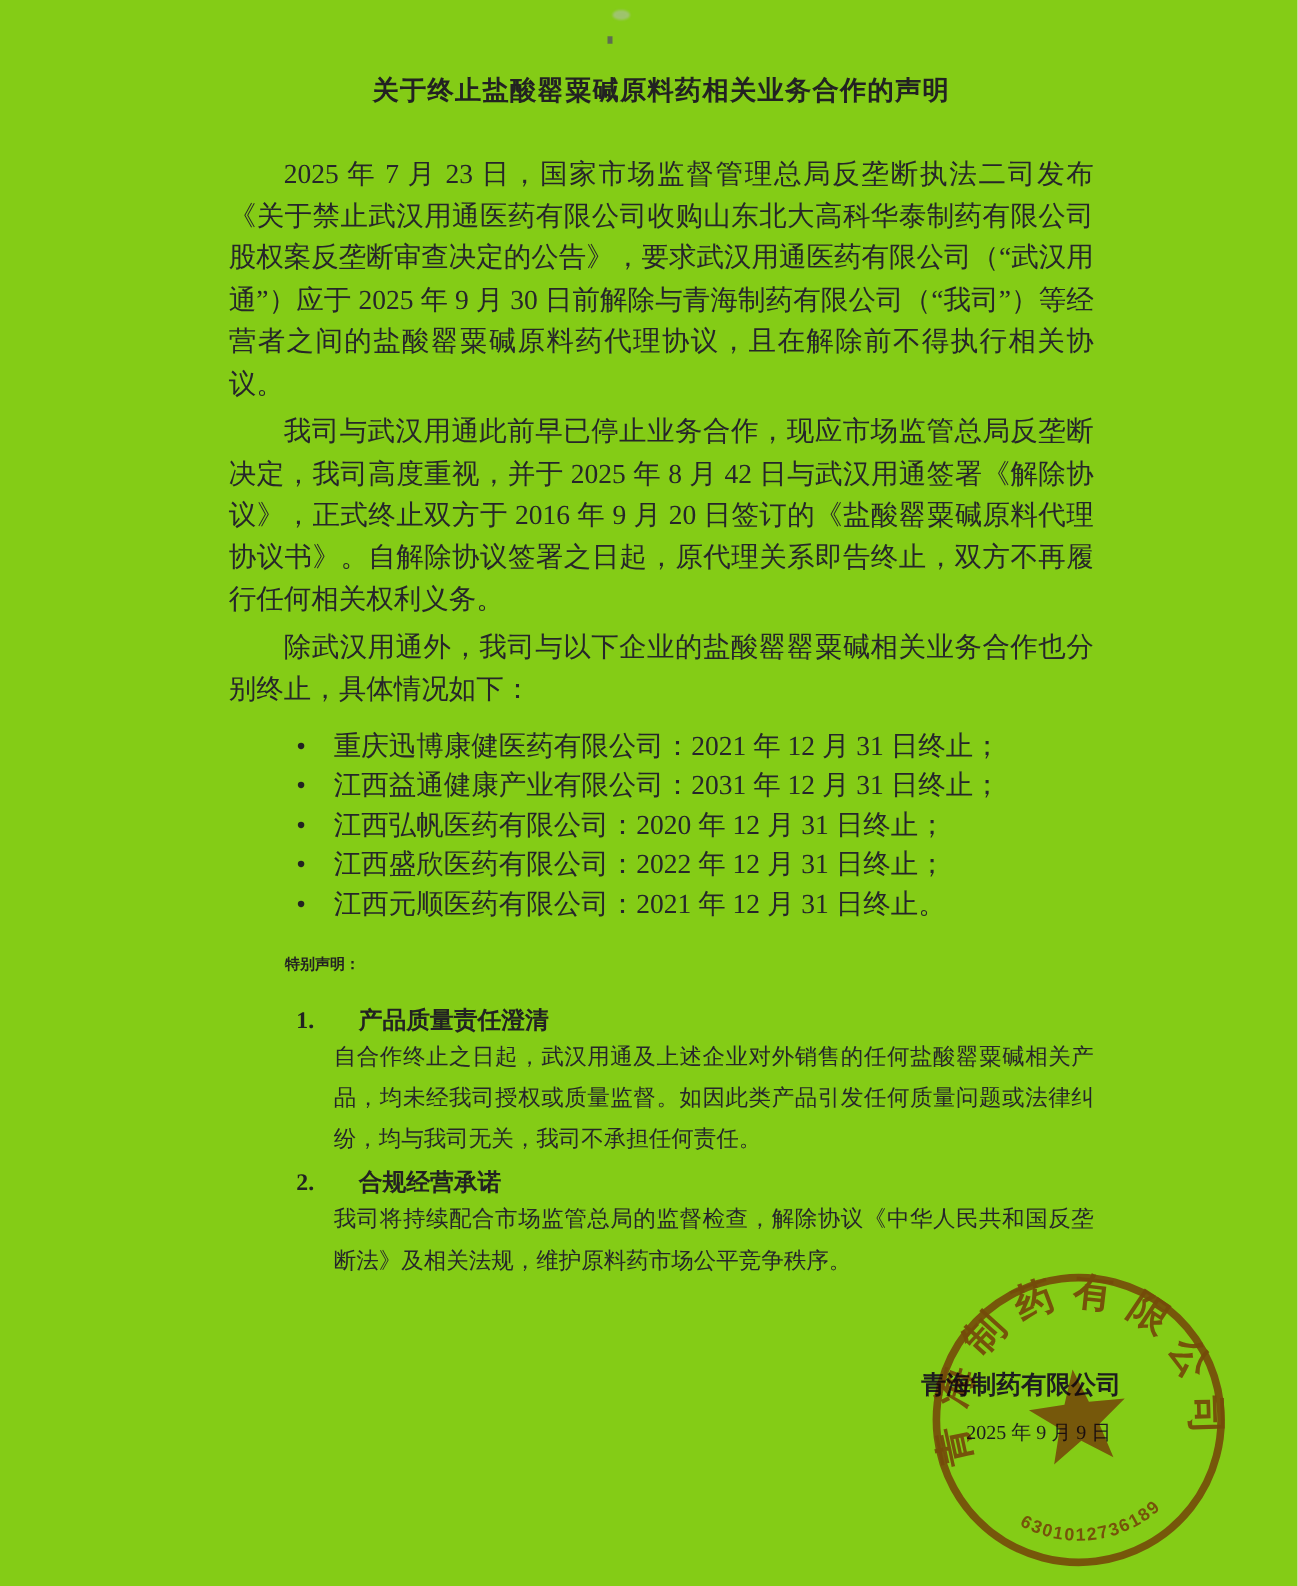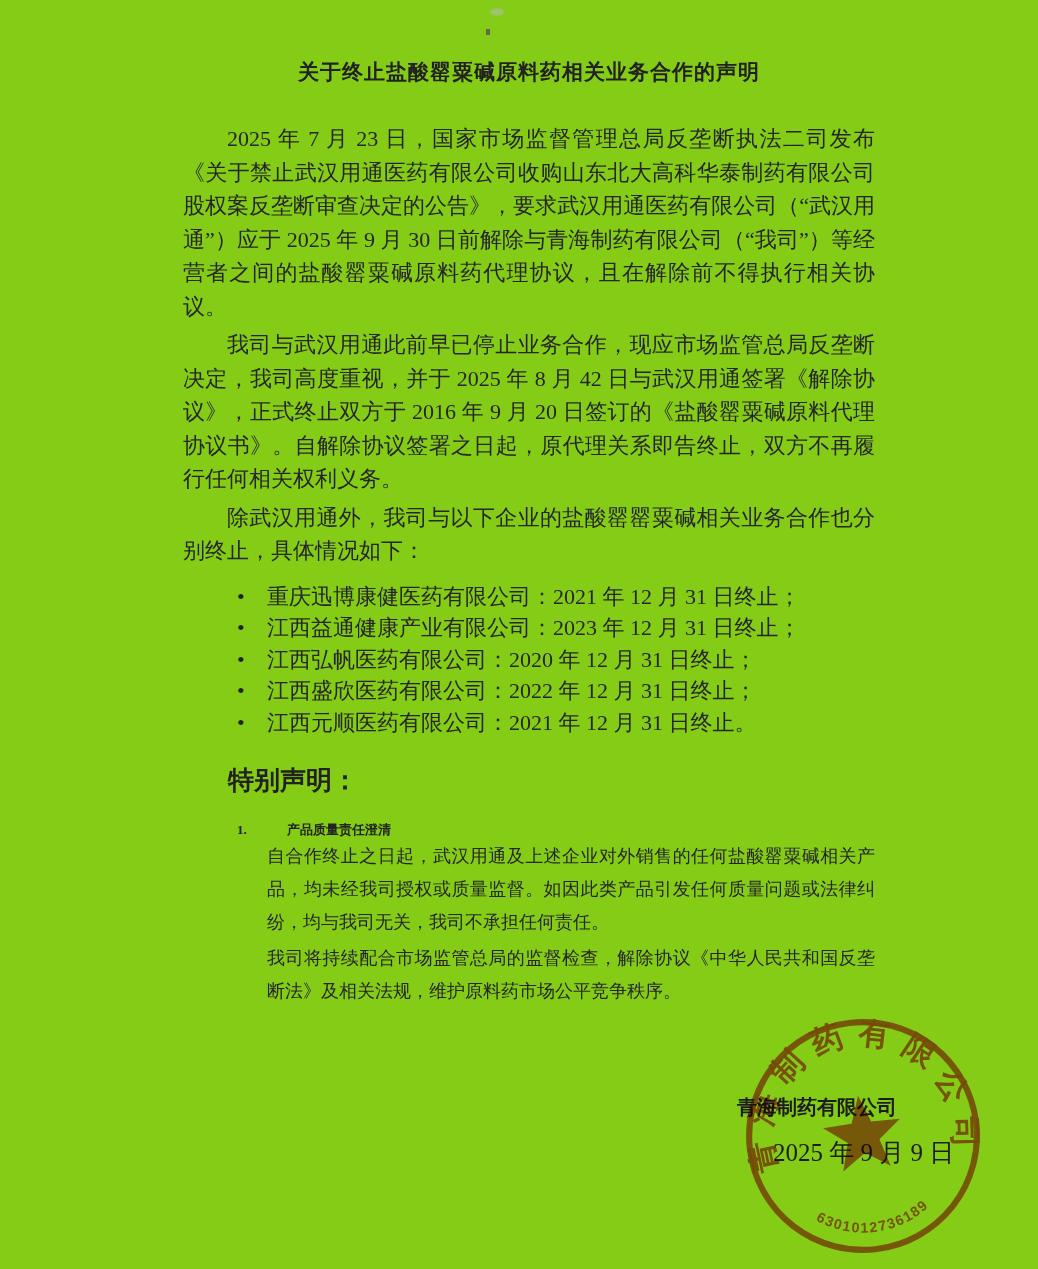--- a/index.html
+++ b/index.html
@@ -43,27 +43,27 @@
     white-space:nowrap;
   }
   ul.term-list li .dot{
     display:inline-block;
     width:30px;
     color:#222;
   }
   .special-heading{
     font-family:"Liberation Sans","DejaVu Sans",sans-serif;
     font-weight:700;
-    font-size:26px;
+    font-size:12px;
     margin:25px 0 0 45px;
     color:#222;
   }
   .numbered-item{margin-top:23px;}
   .numbered-item .item-head{
-    font-size:13px;
+    font-size:19px;
     margin-left:54px;
     font-weight:700;
     color:#222;
   }
   .numbered-item .item-num{
     display:inline-block;
     width:50px;
     font-family:"Liberation Serif","DejaVu Serif",serif;
     font-weight:700;
   }
@@ -84,21 +84,21 @@
     left:737px;top:1094px;
     z-index:2;
   }
   .signature .company{
     font-family:"Liberation Sans","DejaVu Sans",sans-serif;
     font-weight:700;
     font-size:20px;
     color:#1d1d20;
   }
   .signature .sign-date{
-    font-size:25px;
+    font-size:16px;
     margin:15px 0 0 36px;
     color:#1d1d20;
     white-space:nowrap;
   }
   .seal{
     position:absolute;
     left:741px;top:1014px;
     width:244px;height:244px;
     transform:rotate(-7deg);
     opacity:.87;
@@ -118,36 +118,39 @@
 
   <div class="content">
     <h1 class="doc-title">关于终止盐酸罂粟碱原料药相关业务合作的声明</h1>
 
     <p class="body-para">2025 年 7 月 23 日，国家市场监督管理总局反垄断执法二司发布《关于禁止武汉用通医药有限公司收购山东北大高科华泰制药有限公司股权案反垄断审查决定的公告》，要求武汉用通医药有限公司（“武汉用通”）应于 2025 年 9 月 30 日前解除与青海制药有限公司（“我司”）等经营者之间的盐酸罂粟碱原料药代理协议，且在解除前不得执行相关协议。</p>
     <p class="body-para">我司与武汉用通此前早已停止业务合作，现应市场监管总局反垄断决定，我司高度重视，并于 2025 年 8 月 42 日与武汉用通签署《解除协议》，正式终止双方于 2016 年 9 月 20 日签订的《盐酸罂粟碱原料代理协议书》。自解除协议签署之日起，原代理关系即告终止，双方不再履行任何相关权利义务。</p>
     <p class="body-para">除武汉用通外，我司与以下企业的盐酸罂罂粟碱相关业务合作也分别终止，具体情况如下：</p>
 
     <ul class="term-list">
       <li><span class="dot">•</span><span>重庆迅博康健医药有限公司：2021 年 12 月 31 日终止；</span></li>
-      <li><span class="dot">•</span><span>江西益通健康产业有限公司：2023 年 12 月 31 日终止；</span></li>
+      <li><span class="dot">•</span><span>江西益通健康产业有限公司：2031 年 12 月 31 日终止；</span></li>
       <li><span class="dot">•</span><span>江西弘帆医药有限公司：2020 年 12 月 31 日终止；</span></li>
       <li><span class="dot">•</span><span>江西盛欣医药有限公司：2022 年 12 月 31 日终止；</span></li>
       <li><span class="dot">•</span><span>江西元顺医药有限公司：2021 年 12 月 31 日终止。</span></li>
     </ul>
 
     <div class="special-heading">特别声明：</div>
 
     <div class="numbered-item item-1">
       <div class="item-head">
         <span class="item-num">1.</span><span class="item-title">产品质量责任澄清</span>
       </div>
       <div class="item-body">自合作终止之日起，武汉用通及上述企业对外销售的任何盐酸罂粟碱相关产品，均未经我司授权或质量监督。如因此类产品引发任何质量问题或法律纠纷，均与我司无关，我司不承担任何责任。</div>
     </div>
 
     <div class="numbered-item item-2">
+      <div class="item-head">
+        <span class="item-num">2.</span><span class="item-title">合规经营承诺</span>
+      </div>
       <div class="item-body">我司将持续配合市场监管总局的监督检查，解除协议《中华人民共和国反垄断法》及相关法规，维护原料药市场公平竞争秩序。</div>
     </div>
   </div>
 
   <div class="signature">
     <div class="company">青海制药有限公司</div>
     <div class="sign-date">2025 年 9 月 9 日</div>
   </div>
 
   <svg class="seal" viewBox="0 0 240 240" xmlns="http://www.w3.org/2000/svg">

